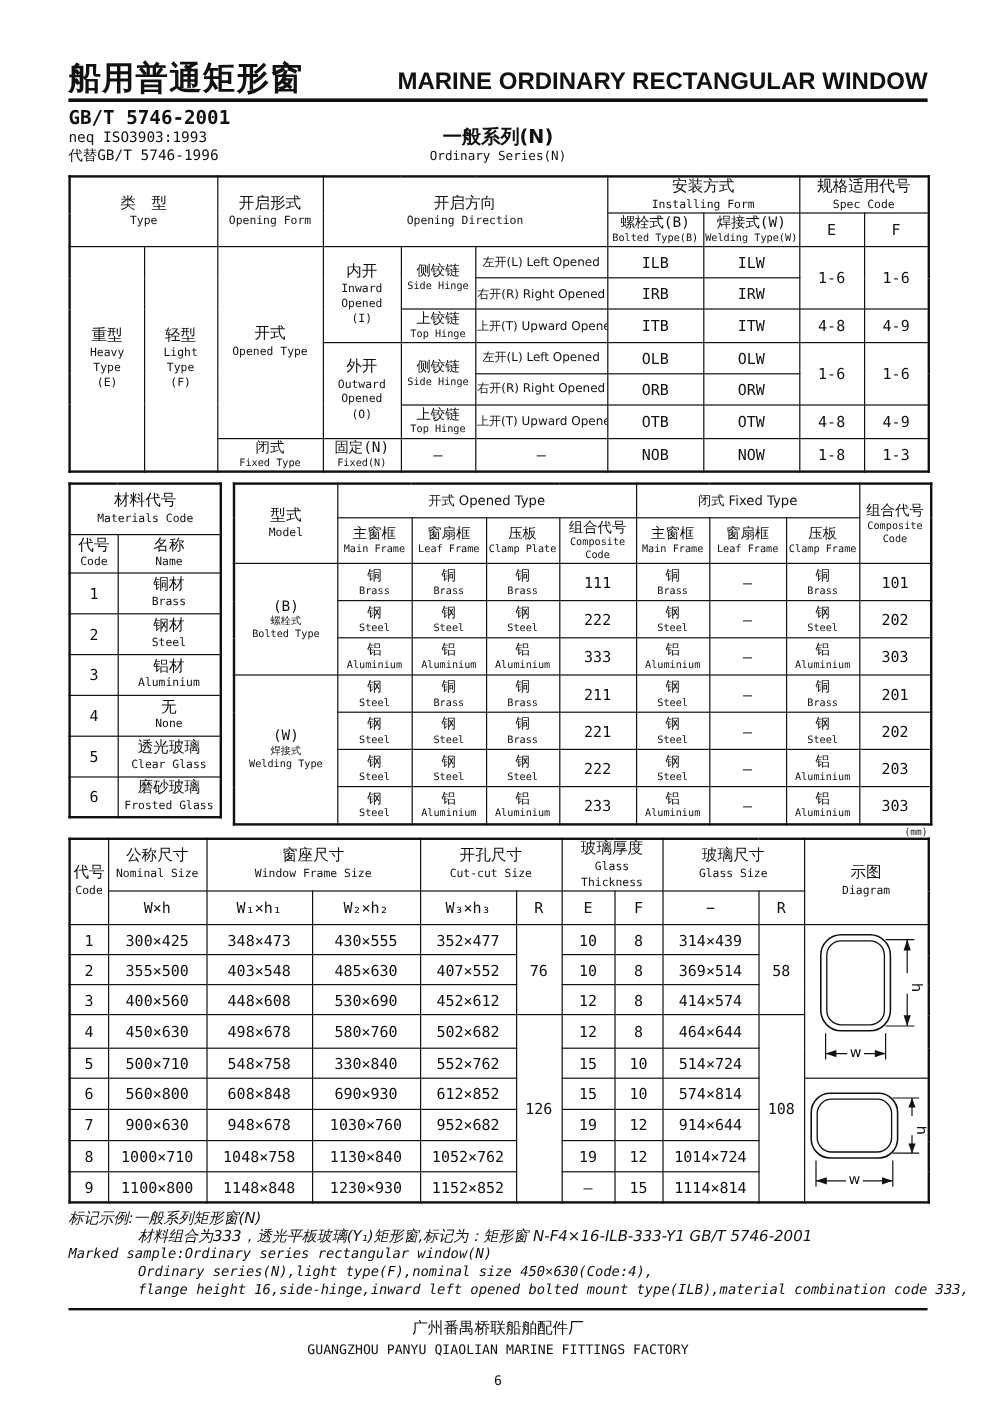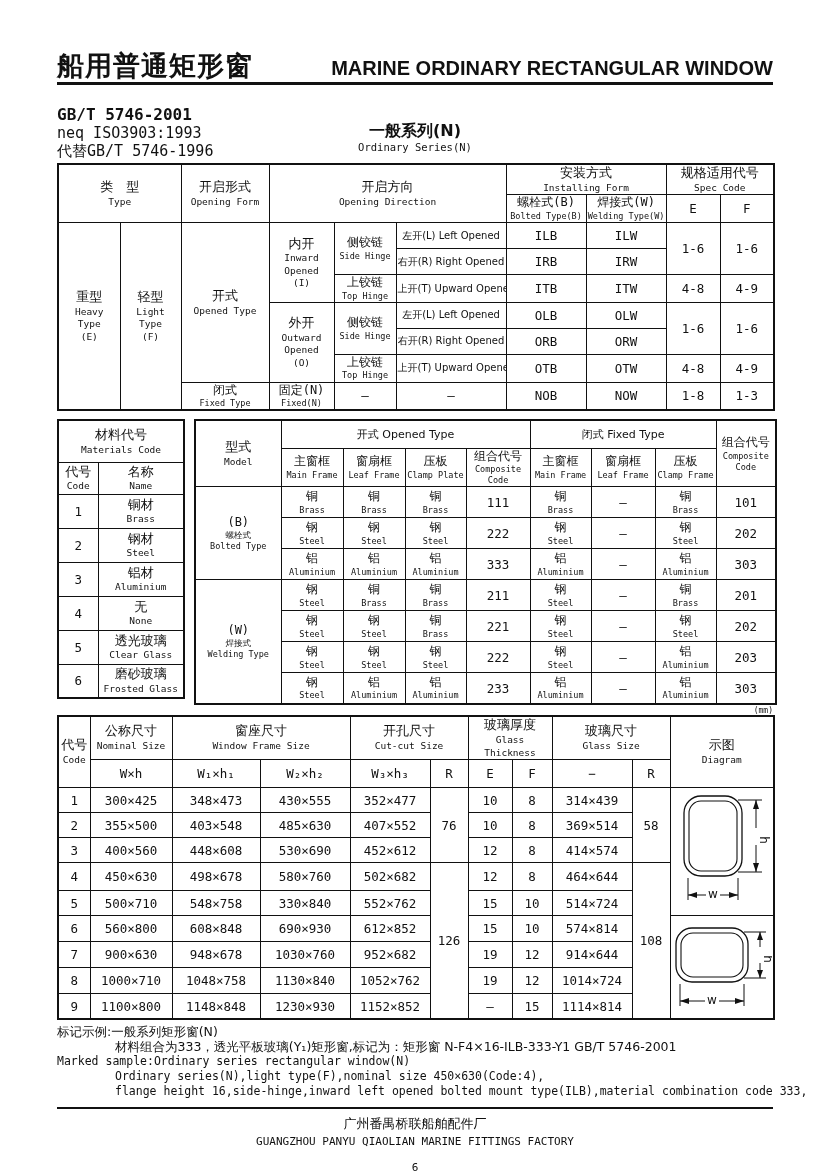--- a/index.html
+++ b/index.html
@@ -10,24 +10,24 @@
     -webkit-font-smoothing:antialiased;
   }
   .sheet { position:relative; width:830px; height:1175px; overflow:hidden; }
   .content { position:absolute; left:57px; top:12px; width:716px; }
 
   
   .title-row { display:flex; justify-content:space-between; align-items:flex-end;
     border-bottom:3px solid #111; padding-bottom:3px; margin-top:40px; }
   .title-zh { font-family:"DejaVu Sans",sans-serif; font-weight:bold; font-size:27px; letter-spacing:1px; line-height:1; }
   .title-en { font-family:"Liberation Sans",sans-serif; font-weight:bold; font-size:20px; line-height:1.1; letter-spacing:0; }
-  .subhead { position:relative; margin-top:20px; height:56px;text-decoration:underline; }
+  .subhead { position:relative; margin-top:3px; height:56px;text-decoration:underline; }
   .stds { position:absolute; left:0; top:0; line-height:1.2; }
   .std1 { font-size:16px; font-weight:bold; letter-spacing:0; }
-  .std2 { font-size:15px; }
+  .std2 { font-size:12px; }
   .series { position:absolute; left:0; width:716px; text-align:center; top:16px; line-height:1.25; }
   .series-zh { font-size:16px; font-weight:bold; font-family:"DejaVu Sans",sans-serif; }
   .series-en { font-size:10.5px; }
 
   
   table.t { border-collapse:collapse; table-layout:fixed; border:2px solid #111; }
   table.t td { border:1px solid #111; text-align:center; vertical-align:middle; padding:0 1px; overflow:hidden; }
   .zhen { white-space:pre-line; font-size:9.5px; line-height:1.3; }
   .zhen::first-line { font-size:13px; }
   .zhen-s { white-space:pre-line; font-size:8.5px; line-height:1.3; }
@@ -42,21 +42,21 @@
   .combo { width:581px; }
   .unit { text-align:right; font-size:8px; line-height:9px; margin-top:1px; }
   .t3 { width:716px; }
 
   
   .diag-cell { padding:0; }
   svg text { font-family:"DejaVu Sans",sans-serif; font-size:12px; fill:#111; }
 
   
   .notes { margin-top:4px; }
-  .note { line-height:15px; white-space:nowrap; }
+  .note { line-height:15px; white-space:nowrap;font-style:italic; }
   .note.zh { font-size:12.5px; font-family:"DejaVu Sans",sans-serif; }
   .note.en { font-size:11.5px; }
   .ind { padding-left:58px; }
 
   
   .footer { margin-top:8px; }
   .rule { border-top:2px solid #111; }
   .fac-zh { text-align:center; font-size:13px; margin-top:6px; font-family:"DejaVu Sans",sans-serif; }
   .fac-en { text-align:center; font-size:11px; margin-top:2px; }
   .pageno { text-align:center; font-size:11px; margin-top:13px; }

